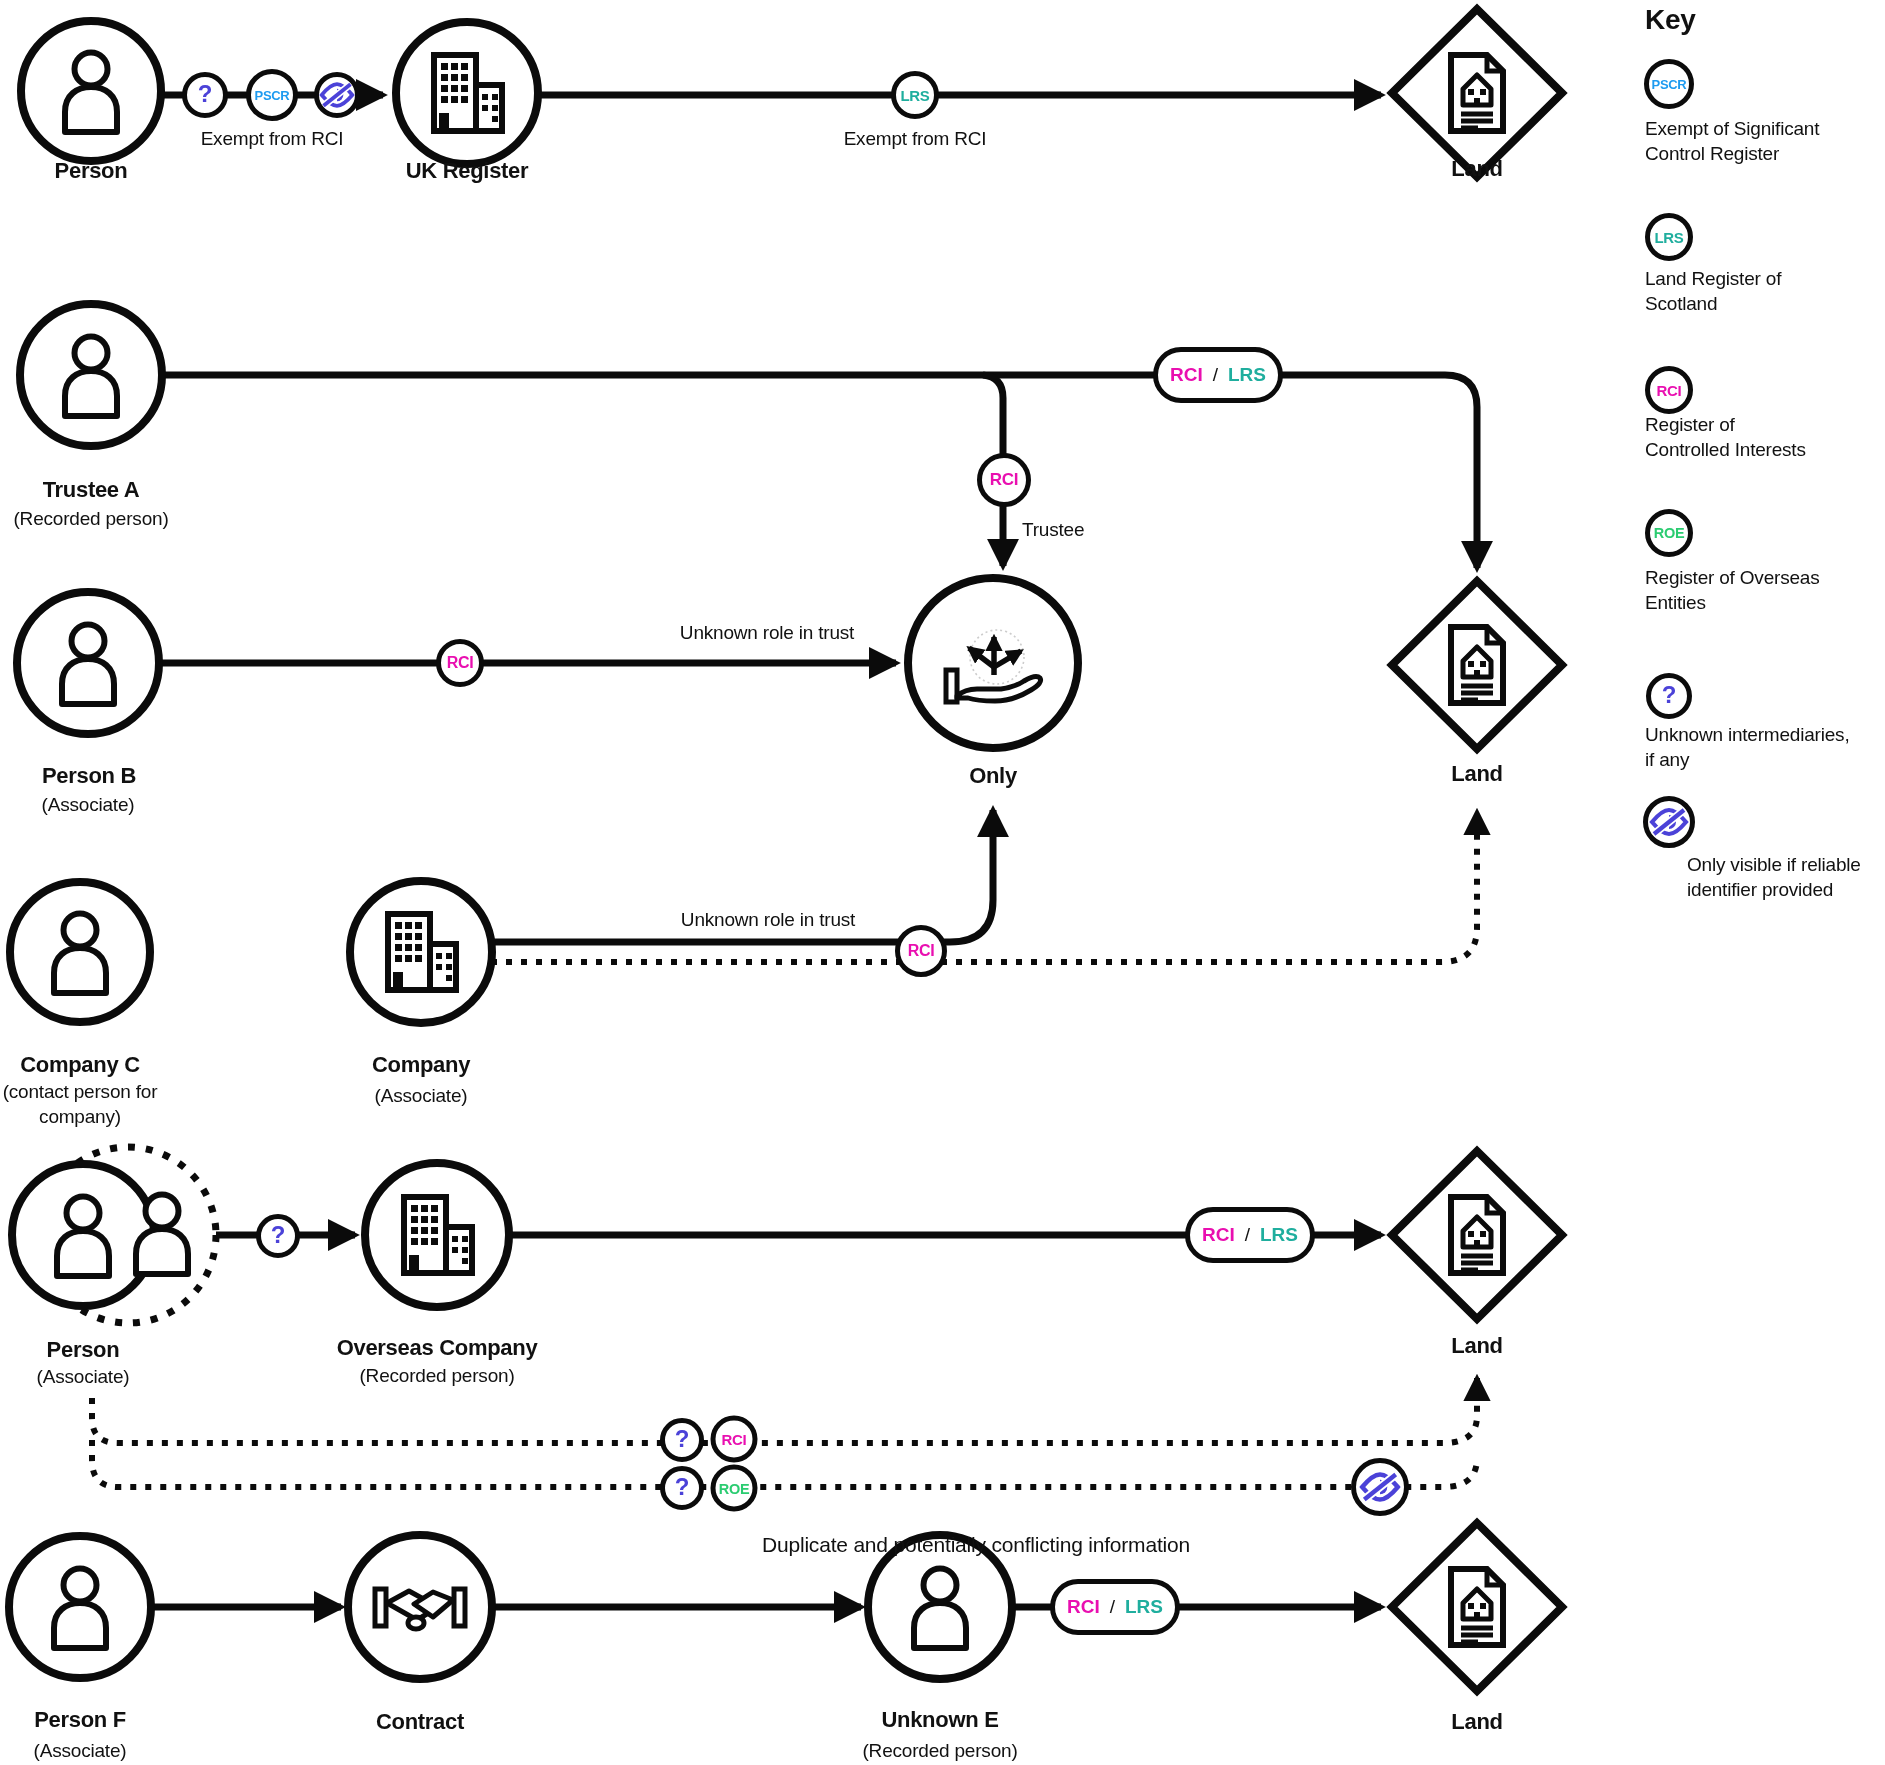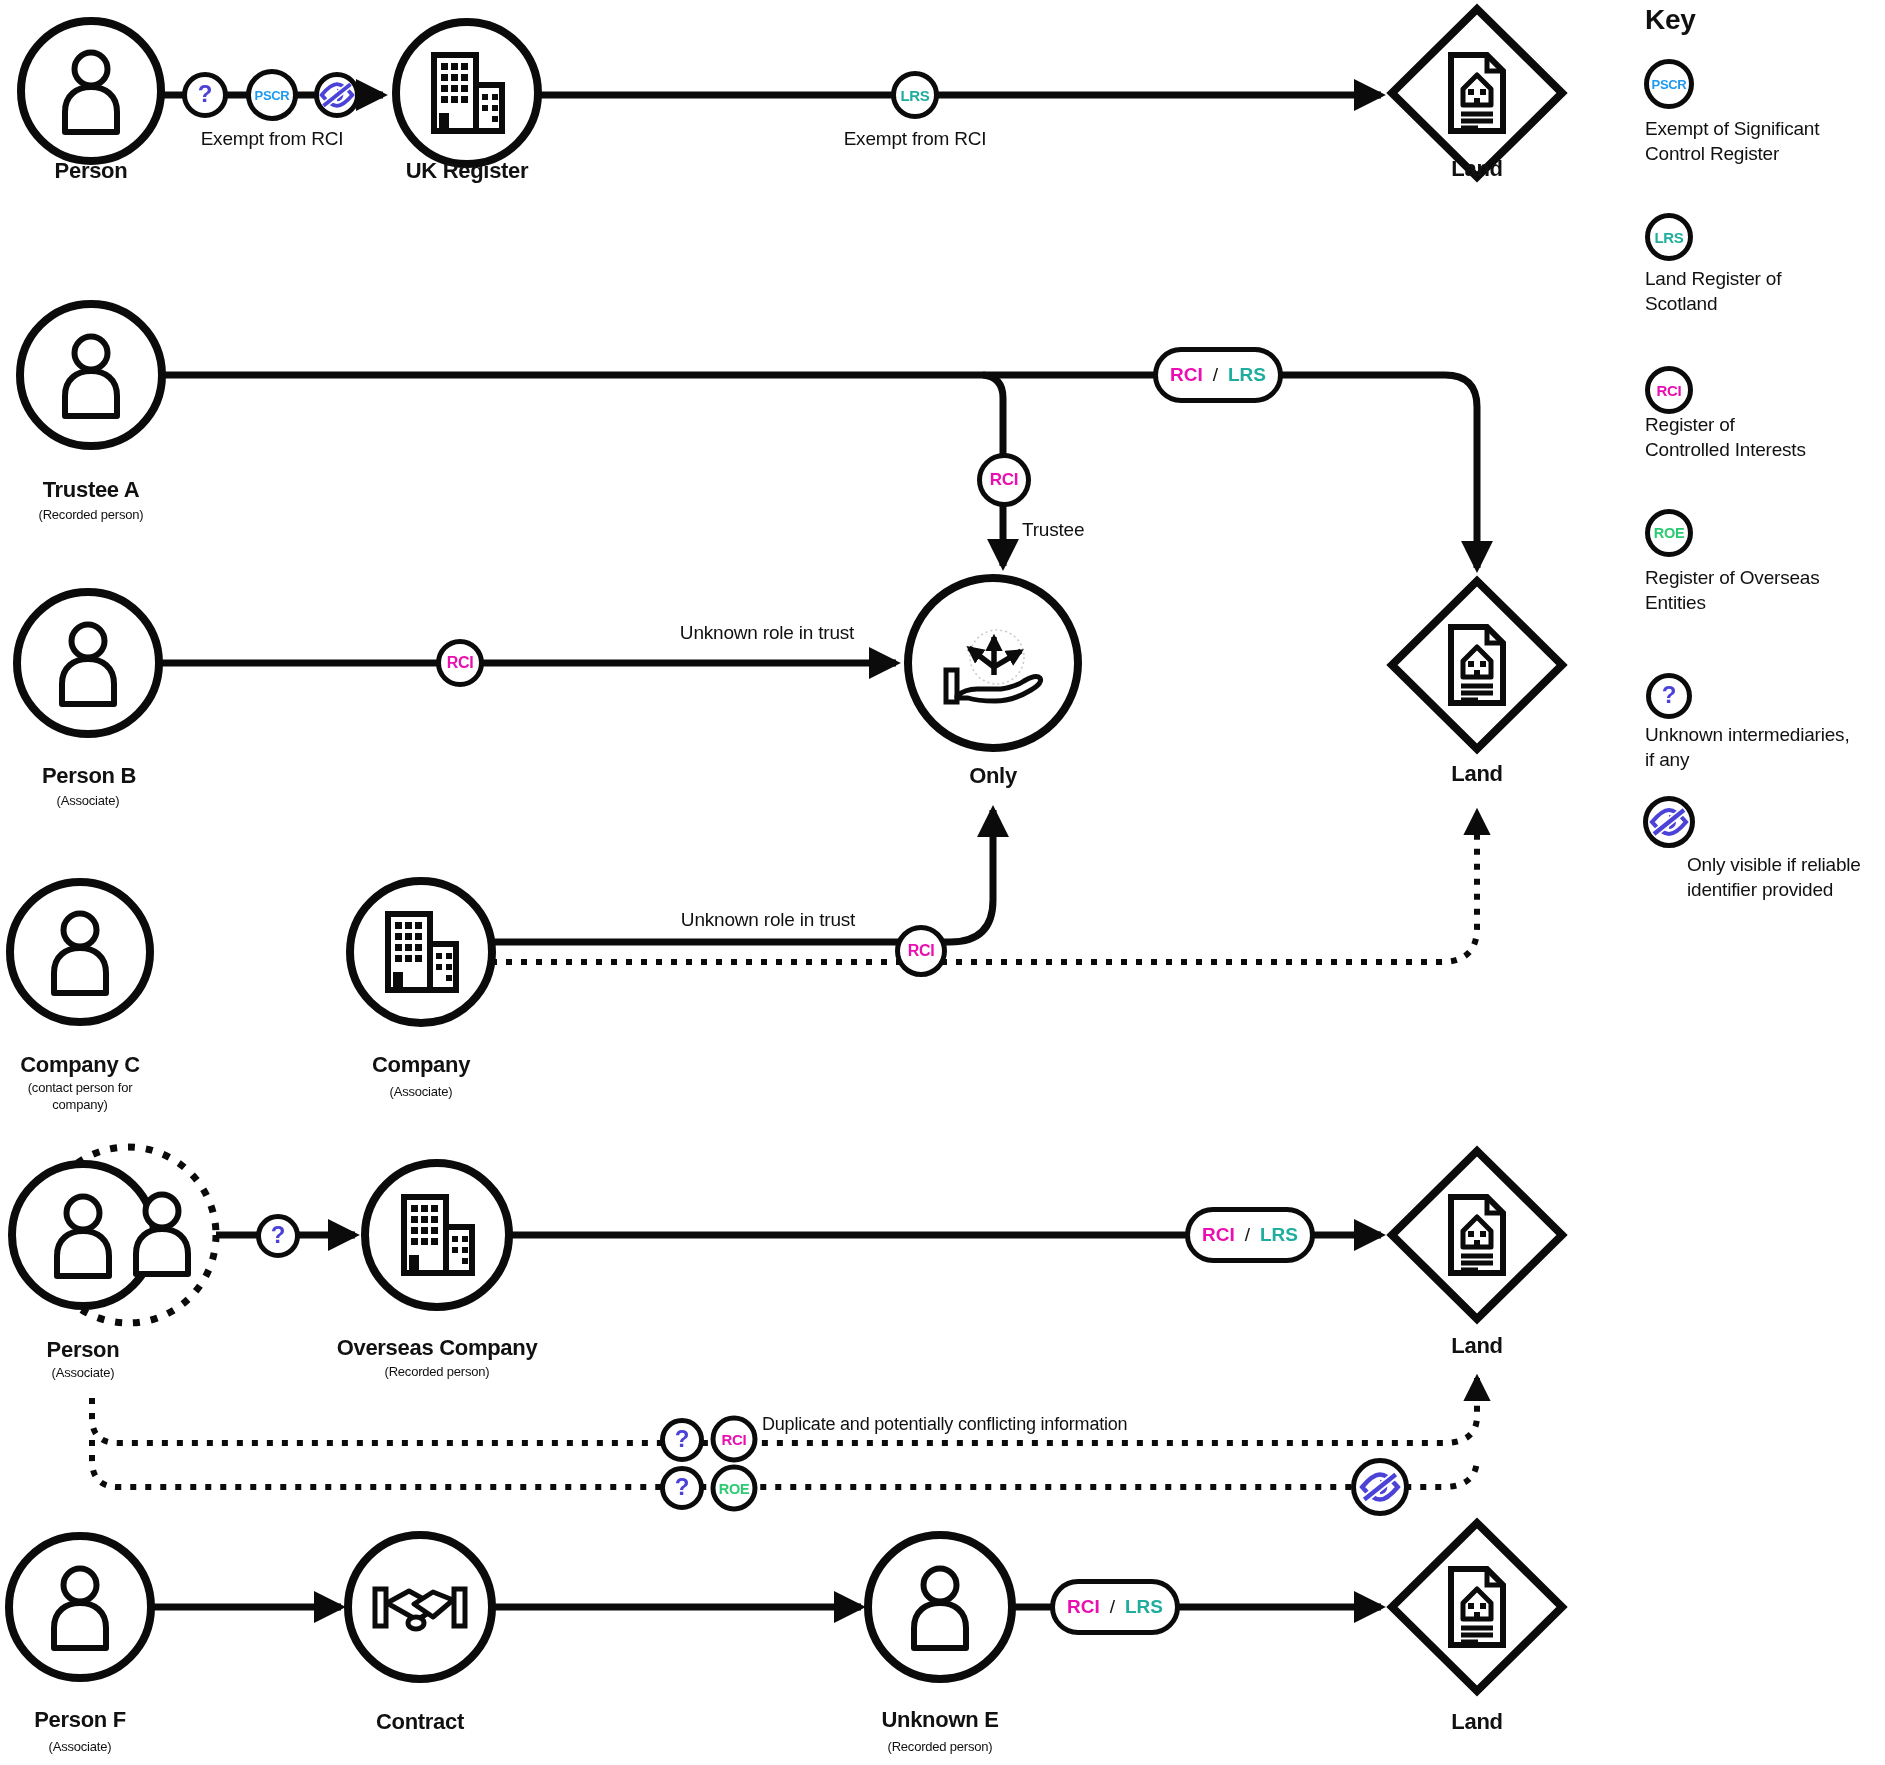--- a/index.html
+++ b/index.html
@@ -3,21 +3,21 @@
 <meta charset="utf-8">
 <style>
   *{box-sizing:border-box;margin:0;padding:0}
   html,body{background:#fff}
   #canvas{position:relative;width:1885px;height:1765px;background:#fff;overflow:hidden;
           font-family:"Liberation Sans",sans-serif;color:#111}
   #wires{position:absolute;left:0;top:0}
   .lbl{position:absolute;transform:translateX(-50%);text-align:center;font-weight:700;
        font-size:22px;letter-spacing:-0.3px;white-space:nowrap}
   .sub{position:absolute;transform:translateX(-50%);text-align:center;font-weight:400;
-       font-size:13px;letter-spacing:-0.2px;white-space:pre-line;line-height:1.3}
+       font-size:19px;letter-spacing:-0.2px;white-space:pre-line;line-height:1.3}
   .elabel{position:absolute;font-size:19px;font-weight:400;letter-spacing:-0.2px;white-space:nowrap}
   .cx{transform:translateX(-50%)}
   .badge{position:absolute;transform:translate(-50%,-50%);background:#fff;border:5px solid #0b0b0b;
          border-radius:50%;display:flex;align-items:center;justify-content:center;
          font-weight:700;letter-spacing:-0.3px;z-index:5}
   .pill{position:absolute;transform:translate(-50%,-50%);background:#fff;border:5px solid #0b0b0b;
         border-radius:30px;width:130px;height:56px;display:flex;align-items:center;justify-content:center;
         gap:10px;font-weight:700;font-size:19px;z-index:5}
   .pill .slash{font-weight:400;color:#111}
   .t-magenta{color:#E90FB0}
@@ -242,21 +242,21 @@
   <div class="lbl" style="left:420px;top:1709px">Contract</div>
   <div class="lbl" style="left:940px;top:1707px">Unknown E</div>
   <div class="sub" style="left:940px;top:1739px">(Recorded person)</div>
   <div class="lbl" style="left:1477px;top:1709px">Land</div>
 
   <div class="elabel cx" style="left:272px;top:128px">Exempt from RCI</div>
   <div class="elabel cx" style="left:915px;top:128px">Exempt from RCI</div>
   <div class="elabel" style="left:1022px;top:519px">Trustee</div>
   <div class="elabel cx" style="left:767px;top:622px">Unknown role in trust</div>
   <div class="elabel cx" style="left:768px;top:909px">Unknown role in trust</div>
-  <div class="elabel" style="left:762px;top:1414px;font-size:18px">Duplicate and potentially conflicting information</div>
+  <div class="elabel" style="left:762px;top:1533px;font-size:21px">Duplicate and potentially conflicting information</div>
 
   <div class="key-title" style="left:1645px;top:4px">Key</div>
 
   <div class="badge d50 f13 t-blue" style="left:1669px;top:84px">PSCR</div>
   <div class="key-label" style="left:1645px;top:116px">Exempt of Significant
 Control Register</div>
 
   <div class="badge d48 f15 t-teal" style="left:1669px;top:237px">LRS</div>
   <div class="key-label" style="left:1645px;top:266px">Land Register of
 Scotland</div>

